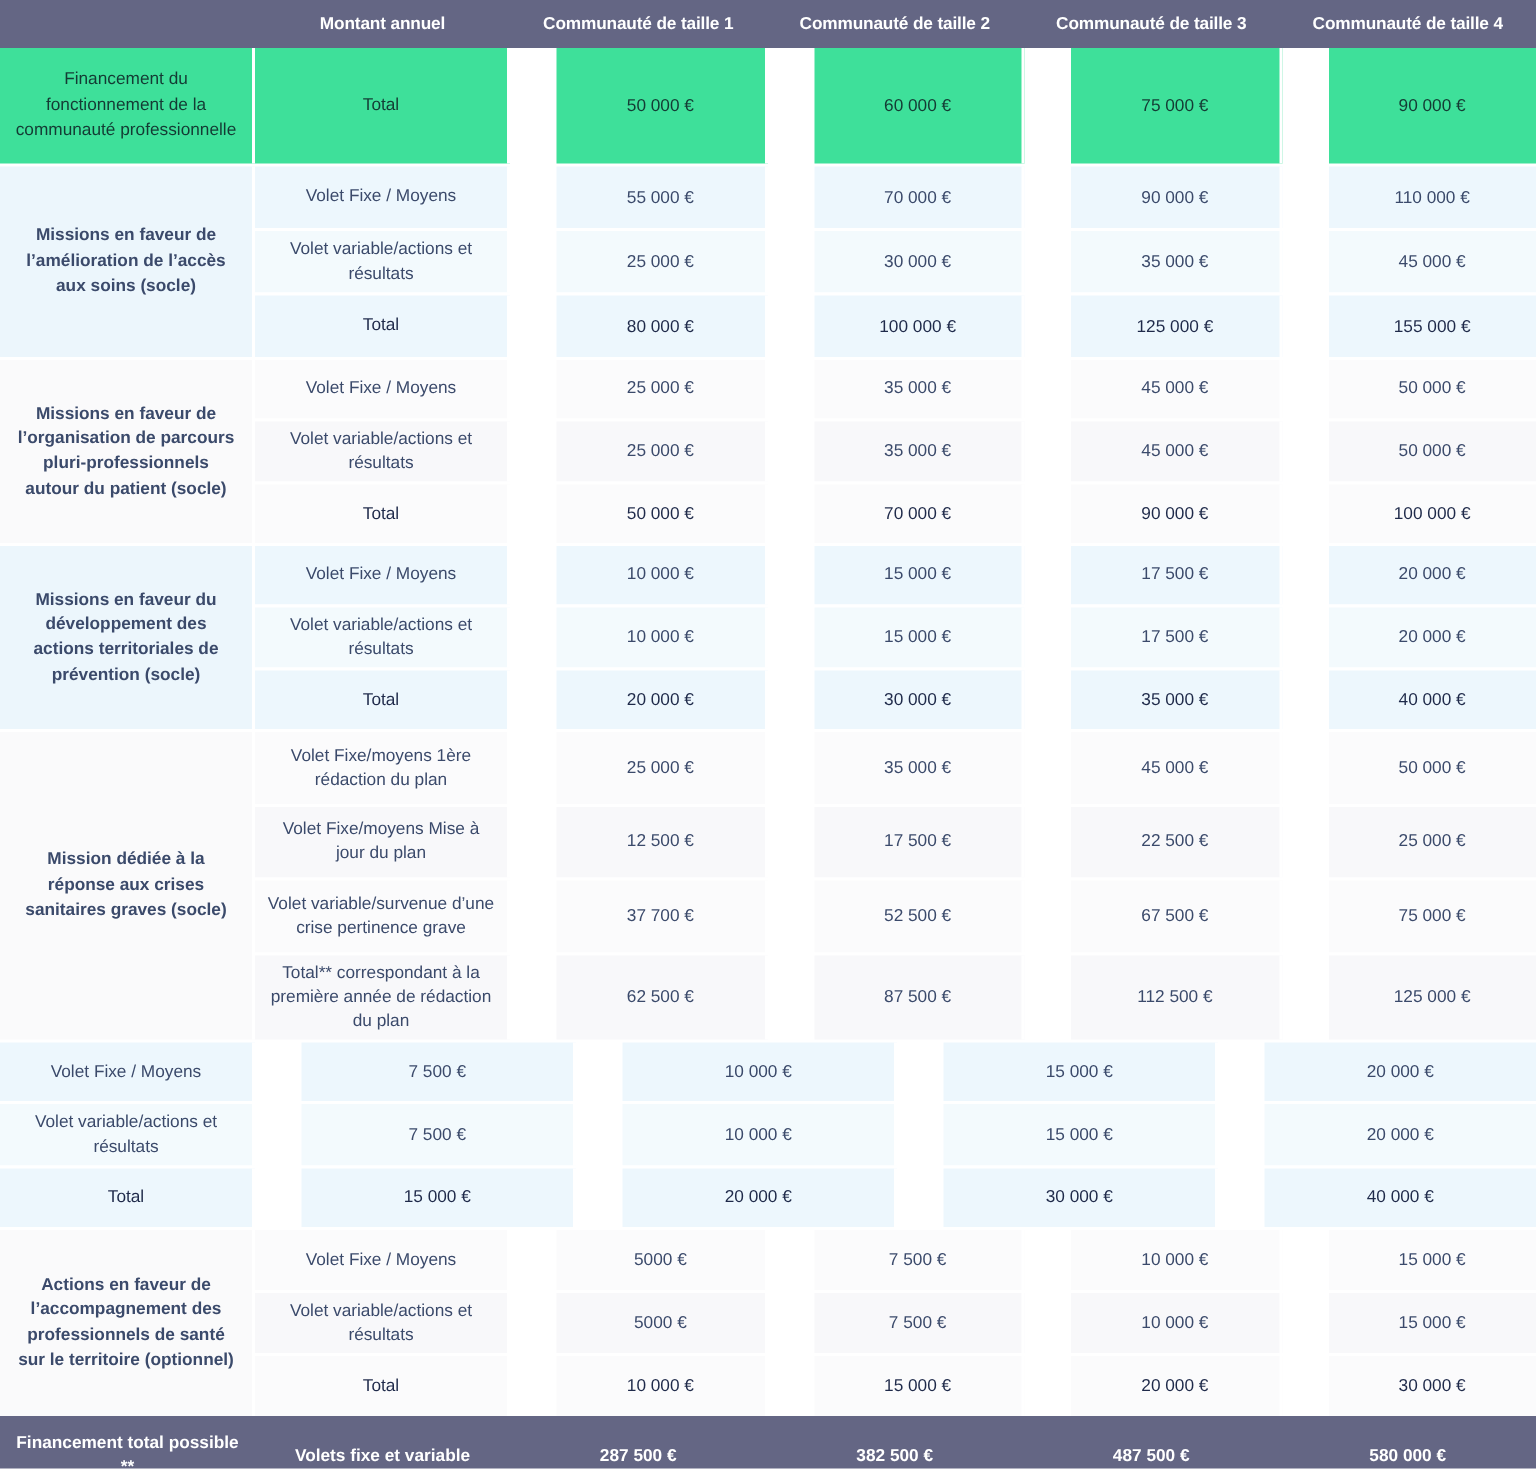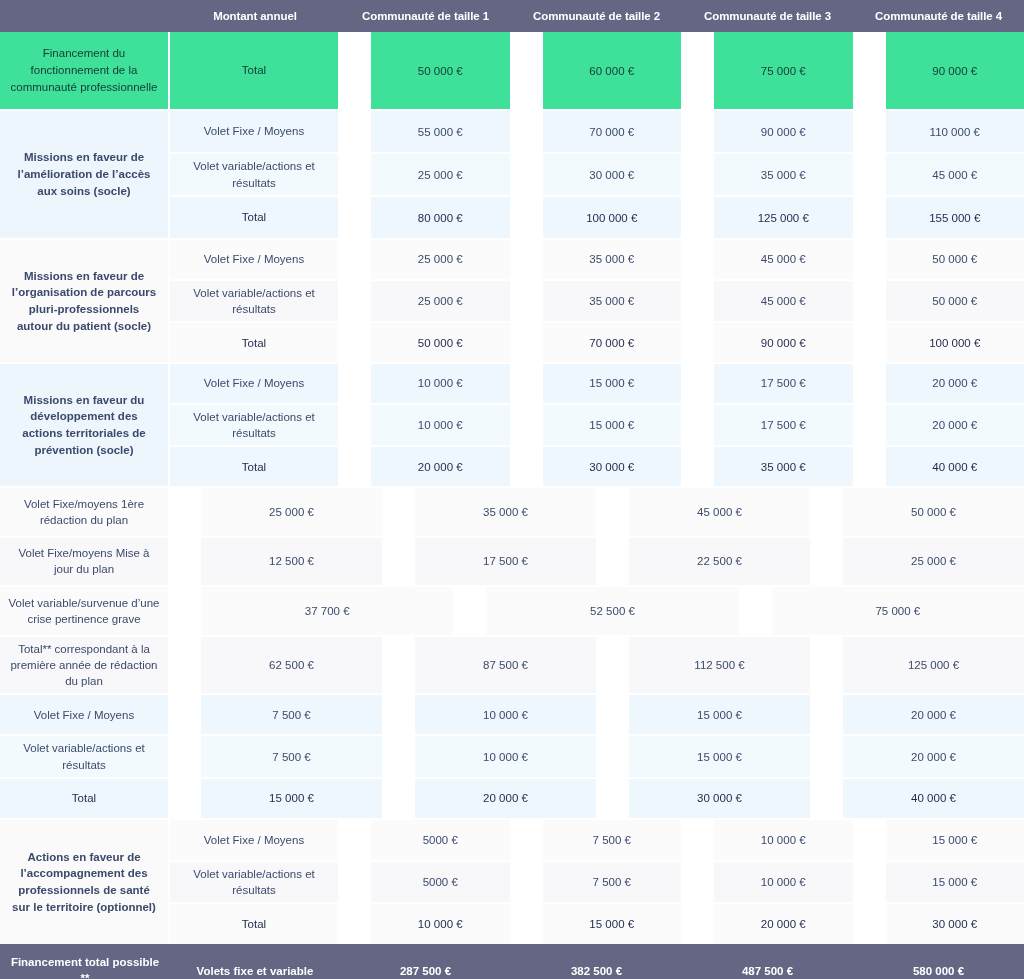--- a/index.html
+++ b/index.html
@@ -232,39 +232,41 @@
           <div class="row">
             <div class="cell-label tint-a bold">Total</div>
             <div class="cell-val tint-a bold">20 000 €</div>
             <div class="cell-val tint-a bold">30 000 €</div>
             <div class="cell-val tint-a bold">35 000 €</div>
             <div class="cell-val tint-a bold">40 000 €</div>
           </div>
         </div>
       </div>
       <div class="section" style="flex: 0 0 207px;">
+        <div class="sec-title bg-grey">Mission dédiée à la réponse aux crises sanitaires graves (socle)</div>
         <div class="sec-rows">
           <div class="row">
             <div class="cell-label g-a">Volet Fixe/moyens 1ère rédaction du plan</div>
             <div class="cell-val g-a">25 000 €</div>
             <div class="cell-val g-a">35 000 €</div>
             <div class="cell-val g-a">45 000 €</div>
             <div class="cell-val g-a">50 000 €</div>
           </div>
           <div class="row">
             <div class="cell-label g-b">Volet Fixe/moyens Mise à jour du plan</div>
             <div class="cell-val g-b">12 500 €</div>
             <div class="cell-val g-b">17 500 €</div>
             <div class="cell-val g-b">22 500 €</div>
             <div class="cell-val g-b">25 000 €</div>
           </div>
           <div class="row">
             <div class="cell-label g-a">Volet variable/survenue d’une crise pertinence grave</div>
             <div class="cell-val g-a">37 700 €</div>
             <div class="cell-val g-a">52 500 €</div>
+            <div class="cell-val g-a">67 500 €</div>
             <div class="cell-val g-a">75 000 €</div>
           </div>
           <div class="row">
             <div class="cell-label g-b">Total** correspondant à la première année de rédaction du plan</div>
             <div class="cell-val g-b">62 500 €</div>
             <div class="cell-val g-b">87 500 €</div>
             <div class="cell-val g-b">112 500 €</div>
             <div class="cell-val g-b">125 000 €</div>
           </div>
         </div>

